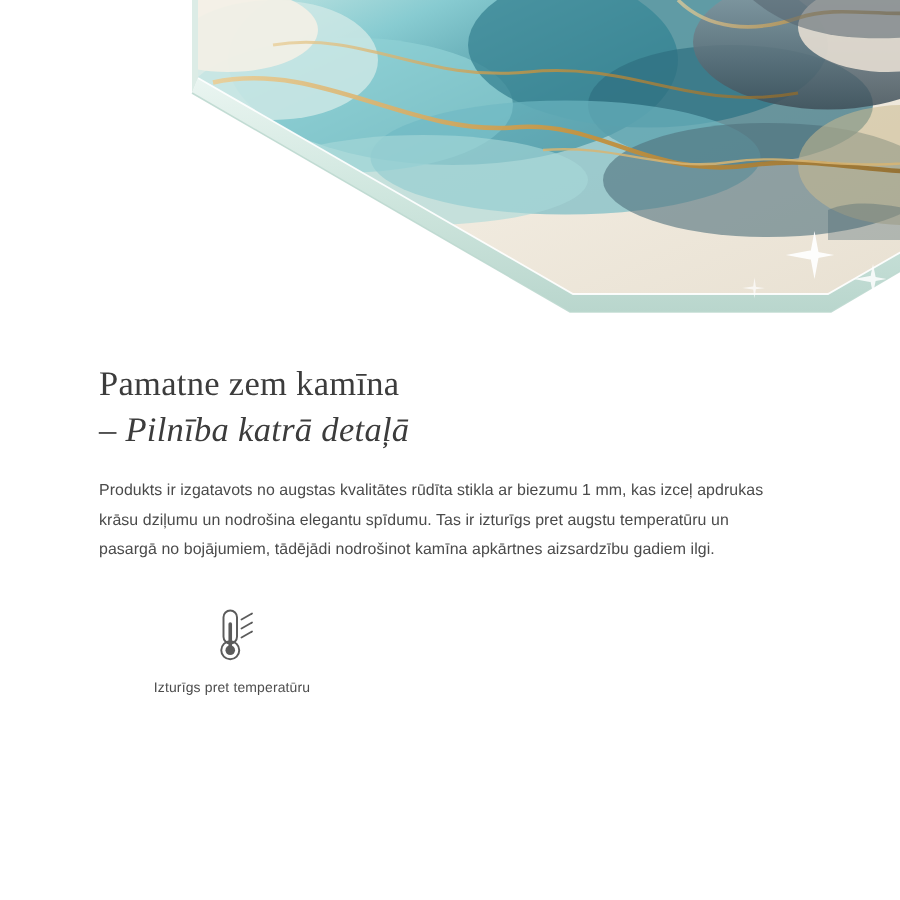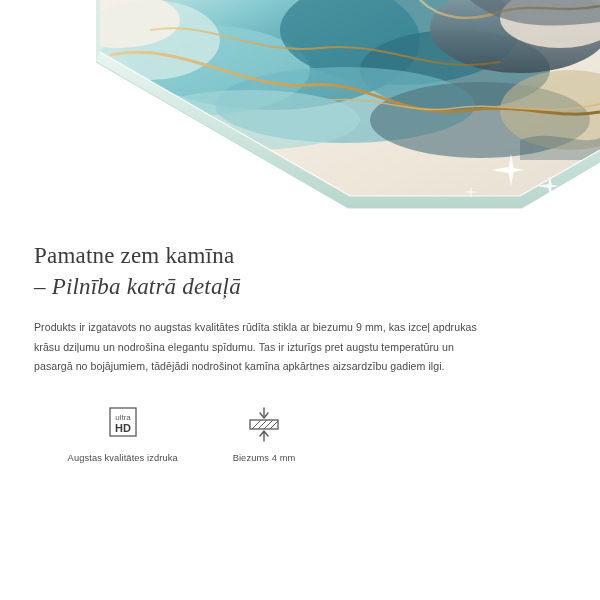--- a/index.html
+++ b/index.html
@@ -13,20 +13,21 @@
     font-family: "Liberation Sans", sans-serif;
     color: #3b3b3b;
     overflow: hidden;
   }
 
   .page {
     position: relative;
     width: 528px;
     height: 600px;
     background: #ffffff;
+    padding-left: 32px;
   }
 
   
   .hero {
     position: relative;
     width: 600px;
     height: 222px;
     overflow: hidden;
     background: #ffffff;
   }
@@ -176,51 +177,39 @@
         <path d="M463,192 L470,193 L478,192 L470,191 Z" fill="#ffffff"></path>
       </g>
     </svg>
   </div>
 
   <div class="content">
     <h1 class="headline">
       <span>Pamatne zem kamīna</span>
       <span class="line2">– Pilnība katrā detaļā</span>
     </h1>
-    <p class="paragraph">Produkts ir izgatavots no augstas kvalitātes rūdīta stikla ar biezumu 9 mm, kas izceļ apdrukas krāsu dziļumu un nodrošina elegantu spīdumu. Tas ir izturīgs pret augstu temperatūru un pasargā no bojājumiem, tādējādi nodrošinot kamīna apkārtnes aizsardzību gadiem ilgi.</p>
+    <p class="paragraph">Produkts ir izgatavots no augstas kvalitātes rūdīta stikla ar biezumu 1 mm, kas izceļ apdrukas krāsu dziļumu un nodrošina elegantu spīdumu. Tas ir izturīgs pret augstu temperatūru un pasargā no bojājumiem, tādējādi nodrošinot kamīna apkārtnes aizsardzību gadiem ilgi.</p>
 
     <div class="features">
-
 
       <div class="feature">
         <div class="feature-icon">
-          <svg width="40" height="38" viewBox="0 0 40 38">
-            <rect x="7" y="3" width="26" height="28" fill="none" stroke="#5b5b5b" stroke-width="1.3"></rect>
-            <text x="20" y="15" text-anchor="middle" font-family="Liberation Sans, sans-serif" font-size="8" fill="#5b5b5b">ultra</text>
-            <text x="20" y="27" text-anchor="middle" font-family="Liberation Sans, sans-serif" font-size="11" font-weight="bold" fill="#3b3b3b">HD</text>
+          <svg width="38" height="40" viewBox="0 0 38 40">
+            <rect x="13" y="3" width="9" height="22" rx="4.5" fill="none" stroke="#5b5b5b" stroke-width="1.3"></rect>
+            <circle cx="17.5" cy="29.5" r="6" fill="none" stroke="#5b5b5b" stroke-width="1.3"></circle>
+            <line x1="17.5" y1="12" x2="17.5" y2="27" stroke="#5b5b5b" stroke-width="2.4" stroke-linecap="round"></line>
+            <circle cx="17.5" cy="29.5" r="3.2" fill="#5b5b5b"></circle>
+            <line x1="25" y1="9" x2="32" y2="5" stroke="#5b5b5b" stroke-width="1.2" stroke-linecap="round"></line>
+            <line x1="25" y1="15" x2="32" y2="11" stroke="#5b5b5b" stroke-width="1.2" stroke-linecap="round"></line>
+            <line x1="25" y1="21" x2="32" y2="17" stroke="#5b5b5b" stroke-width="1.2" stroke-linecap="round"></line>
           </svg>
         </div>
-        <div class="feature-label">Augstas kvalitātes izdruka</div>
+        <div class="feature-label">Izturīgs pret temperatūru</div>
       </div>
 
 
 
 
-      <div class="feature">
-        <div class="feature-icon">
-          <svg width="40" height="38" viewBox="0 0 40 38">
-            <line x1="20" y1="3" x2="20" y2="11" stroke="#5b5b5b" stroke-width="1.4" stroke-linecap="round"></line>
-            <path d="M16 8 L20 13 L24 8" fill="none" stroke="#5b5b5b" stroke-width="1.4" stroke-linecap="round" stroke-linejoin="round"></path>
-            <rect x="6" y="15" width="28" height="9" fill="none" stroke="#5b5b5b" stroke-width="1.3"></rect>
-            <line x1="8" y1="24" x2="17" y2="15" stroke="#5b5b5b" stroke-width="1"></line>
-            <line x1="14" y1="24" x2="23" y2="15" stroke="#5b5b5b" stroke-width="1"></line>
-            <line x1="20" y1="24" x2="29" y2="15" stroke="#5b5b5b" stroke-width="1"></line>
-            <line x1="26" y1="24" x2="34" y2="16" stroke="#5b5b5b" stroke-width="1"></line>
-            <line x1="20" y1="28" x2="20" y2="36" stroke="#5b5b5b" stroke-width="1.4" stroke-linecap="round"></line>
-            <path d="M16 31 L20 26 L24 31" fill="none" stroke="#5b5b5b" stroke-width="1.4" stroke-linecap="round" stroke-linejoin="round"></path>
-          </svg>
-        </div>
-        <div class="feature-label">Biezums 4 mm</div>
-      </div>
+
 
     </div>
   </div>
 </div>
 
 </body></html>

